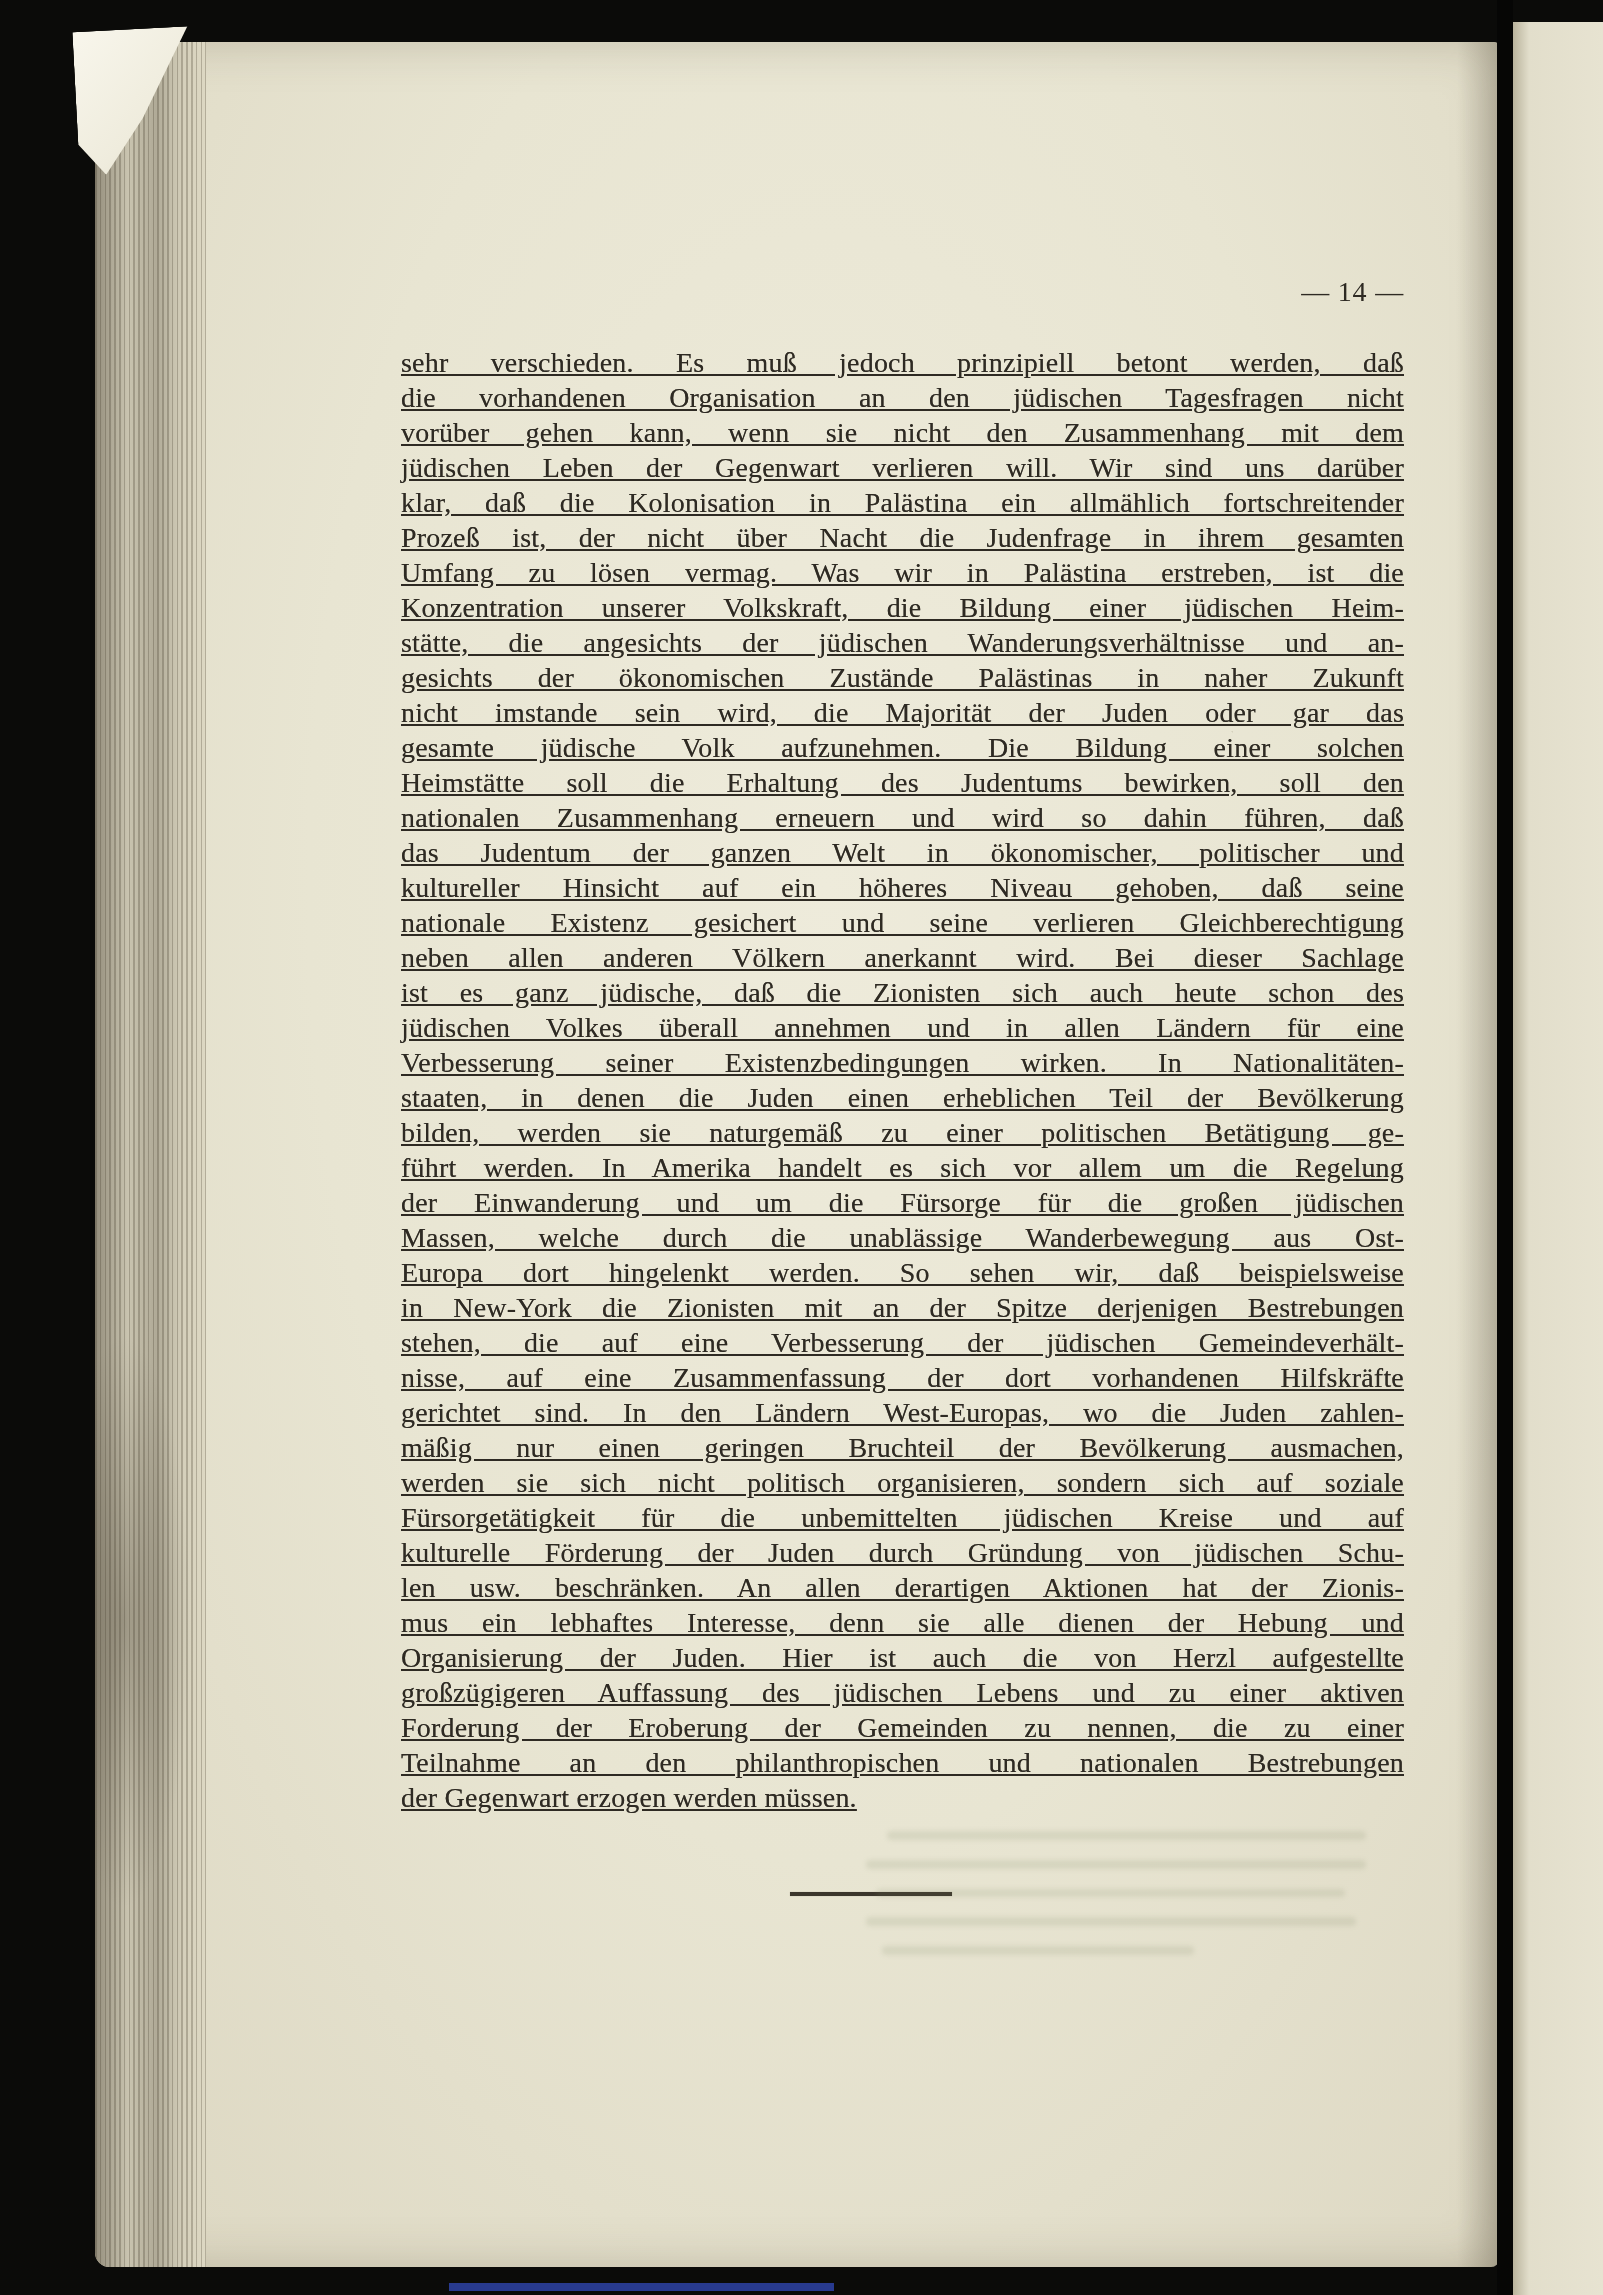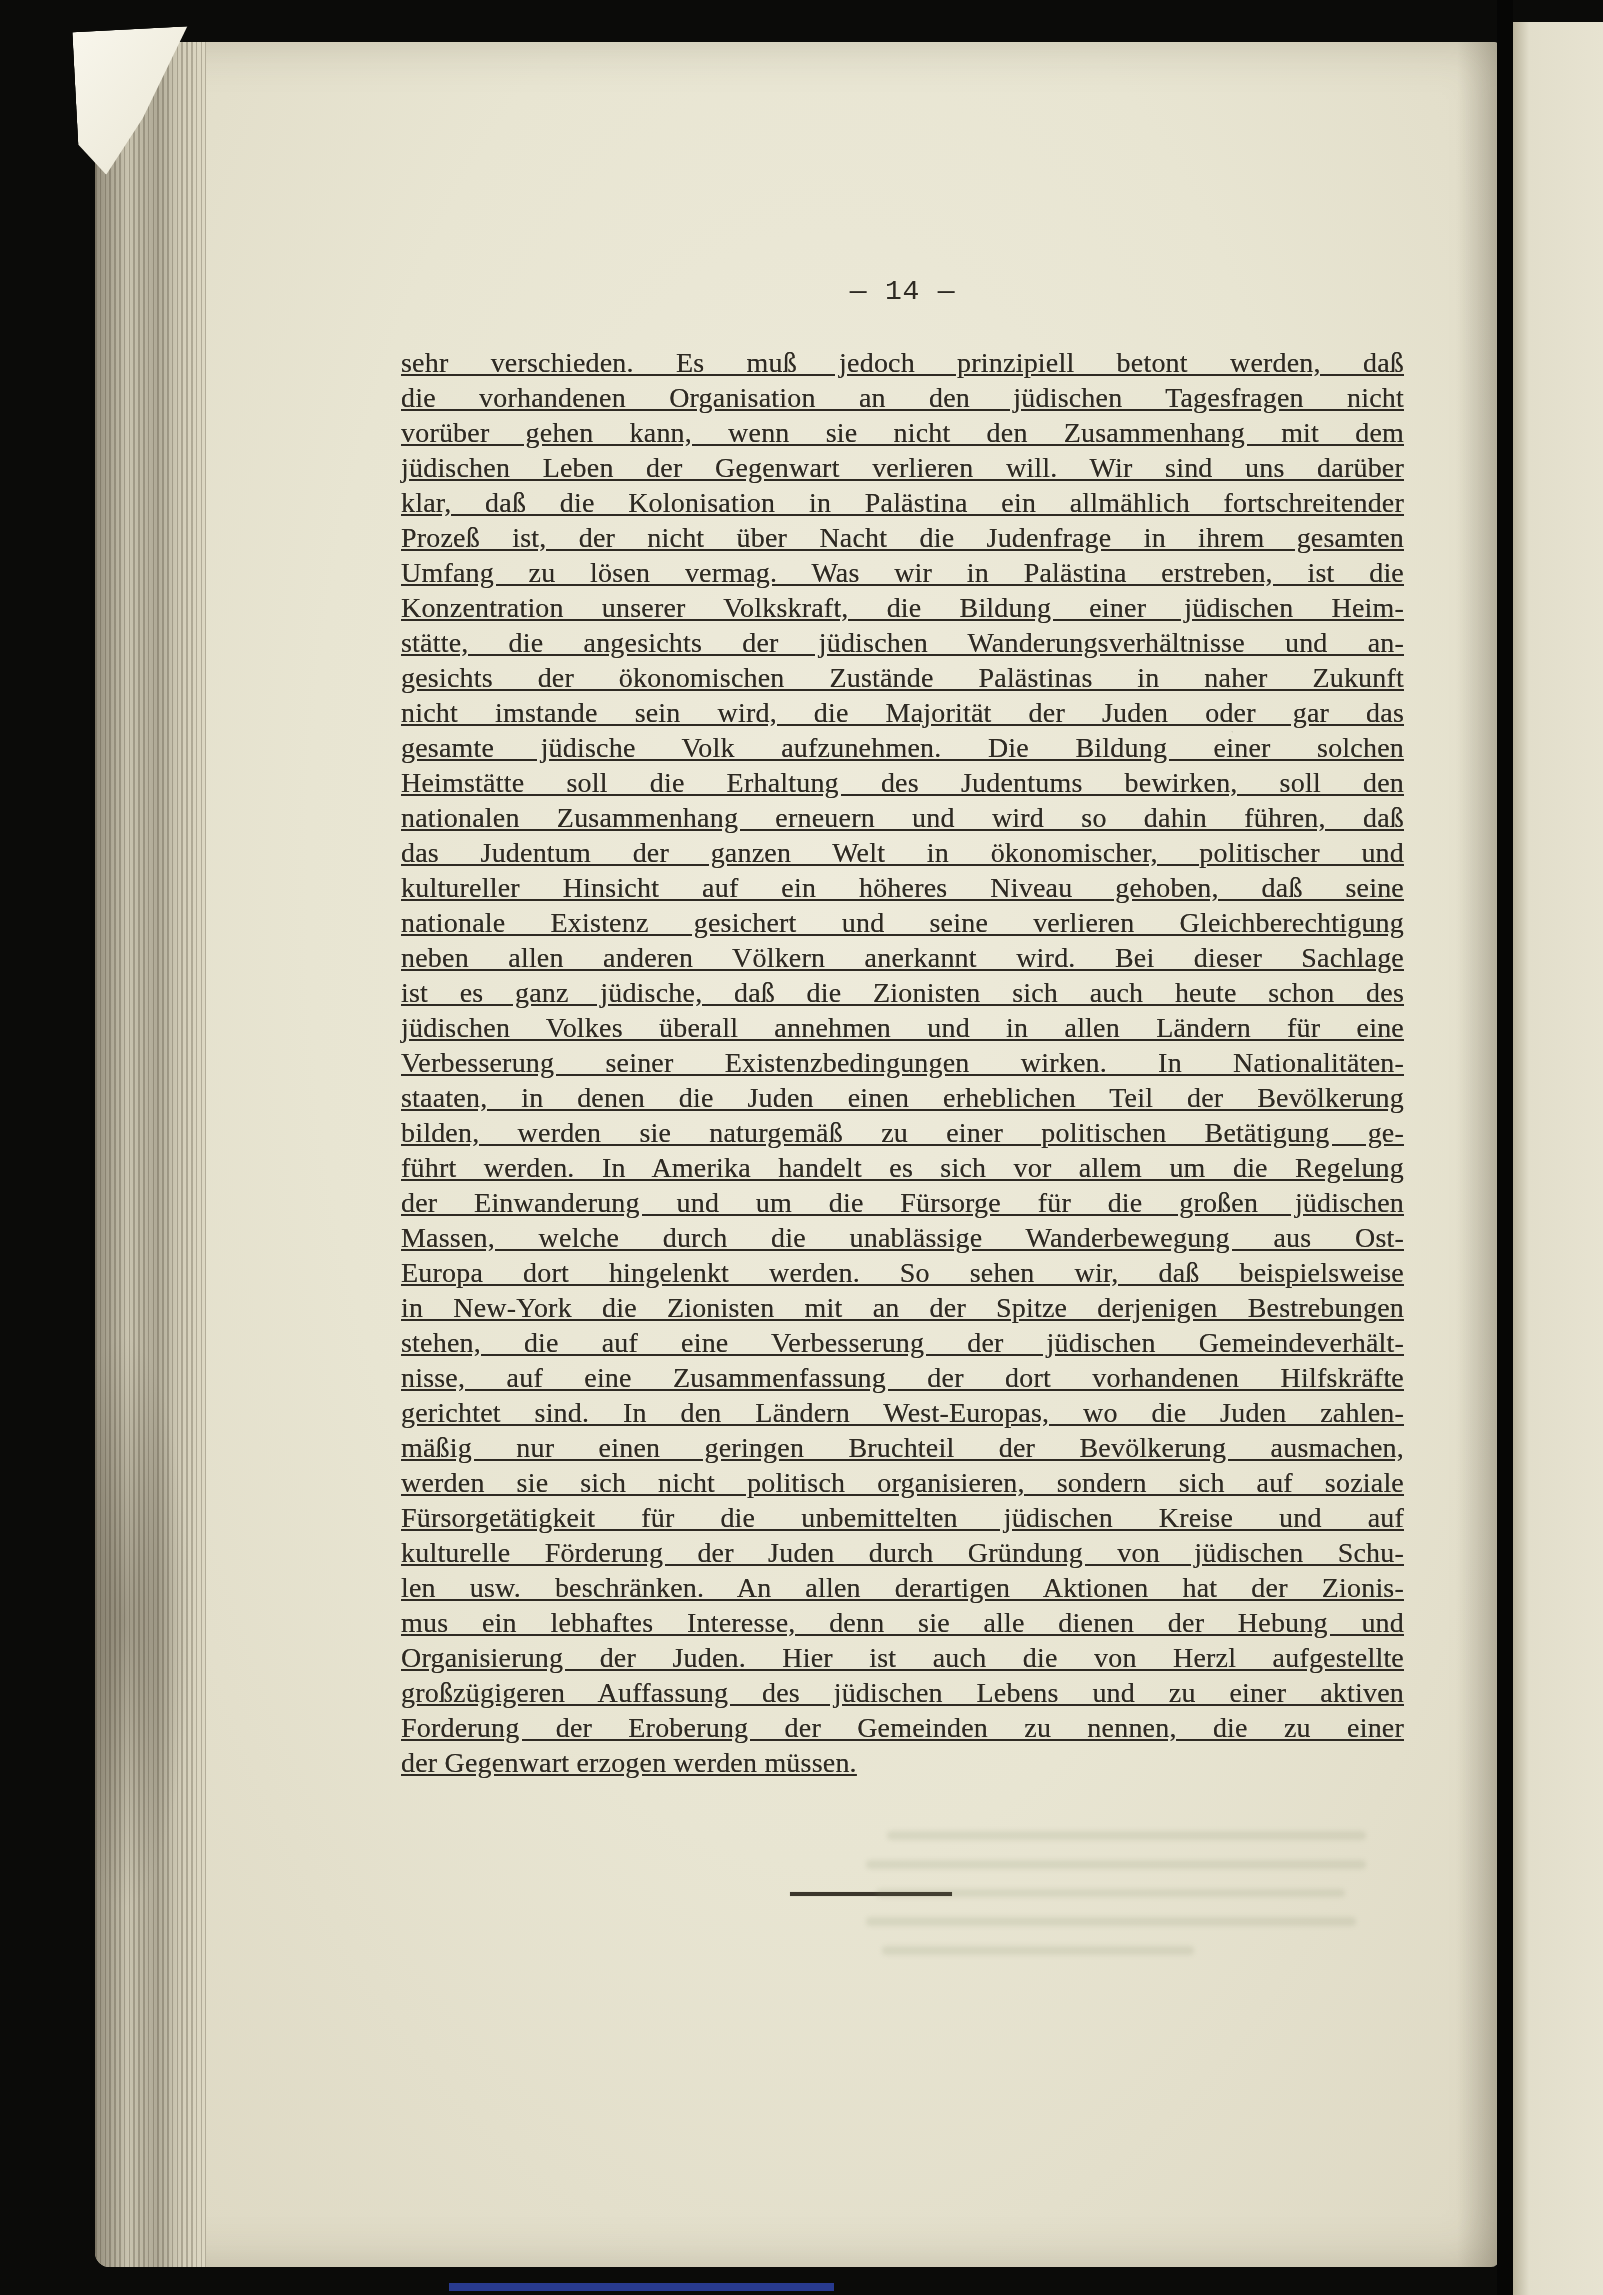--- a/index.html
+++ b/index.html
@@ -33,22 +33,22 @@
   .spine-shadow{position:absolute;right:0;top:0;width:42px;height:100%;
         background:linear-gradient(90deg, rgba(60,52,38,0) 0%, rgba(60,52,38,0.22) 100%);
         border-radius:0 4.8px 8px 0;}
 
   
   .next-page{position:absolute;left:1513px;top:22.4px;width:90px;height:2273px;
         background:linear-gradient(90deg,#b9b39c 0%, #e2decb 18%, #e7e3d1 100%);}
   .page-gap{position:absolute;left:1497px;top:0;width:16px;height:2295px;background:#060605;}
 
   
-  .page-number{position:absolute;left:306px;top:234px;width:1003px;text-align:center;
-        font-size:28px;color:#2e2a23;letter-spacing:0.8px;font-family:Liberation Mono, monospace;}
+  .page-number{position:absolute;left:306px;top:234px;width:1003px;text-align:right;
+        font-size:28px;color:#2e2a23;letter-spacing:0.8px;}
 
   
   .textblock{position:absolute;left:306px;top:303px;width:1003px;color:#2e2a23;text-decoration:underline;}
   .line{font-size:28px;line-height:35px;text-align:justify;text-align-last:justify;
         white-space:normal;letter-spacing:0.2px;
         text-shadow:0 0 0.6px rgba(46,42,35,0.65);}
   .line.last{text-align-last:left;}
 
   
   .divider{position:absolute;left:695px;top:1850px;width:162px;height:4px;background:#3b362c;
@@ -122,20 +122,21 @@
         <div class="line">gerichtet sind.  In den Ländern West-Europas, wo die Juden zahlen-</div>
         <div class="line">mäßig nur einen geringen Bruchteil der Bevölkerung ausmachen,</div>
         <div class="line">werden sie sich nicht politisch organisieren, sondern sich auf soziale</div>
         <div class="line">Fürsorgetätigkeit für die unbemittelten jüdischen Kreise und auf</div>
         <div class="line">kulturelle Förderung der Juden durch Gründung von jüdischen Schu-</div>
         <div class="line">len usw. beschränken.  An allen derartigen Aktionen hat der Zionis-</div>
         <div class="line">mus ein lebhaftes Interesse, denn sie alle dienen der Hebung und</div>
         <div class="line">Organisierung der Juden.  Hier ist auch die von Herzl aufgestellte</div>
         <div class="line">großzügigeren Auffassung des jüdischen Lebens und zu einer aktiven</div>
         <div class="line">Forderung der Eroberung der Gemeinden zu nennen, die zu einer</div>
+        <div class="line">Teilnahme an den philanthropischen und nationalen Bestrebungen</div>
         <div class="line last">der Gegenwart erzogen werden müssen.</div>
       </div>
 
     <div class="divider"></div>
 
     <div class="bleed">
       <div class="bline b1"></div>
       <div class="bline b2"></div>
       <div class="bline b3"></div>
       <div class="bline b4"></div>

